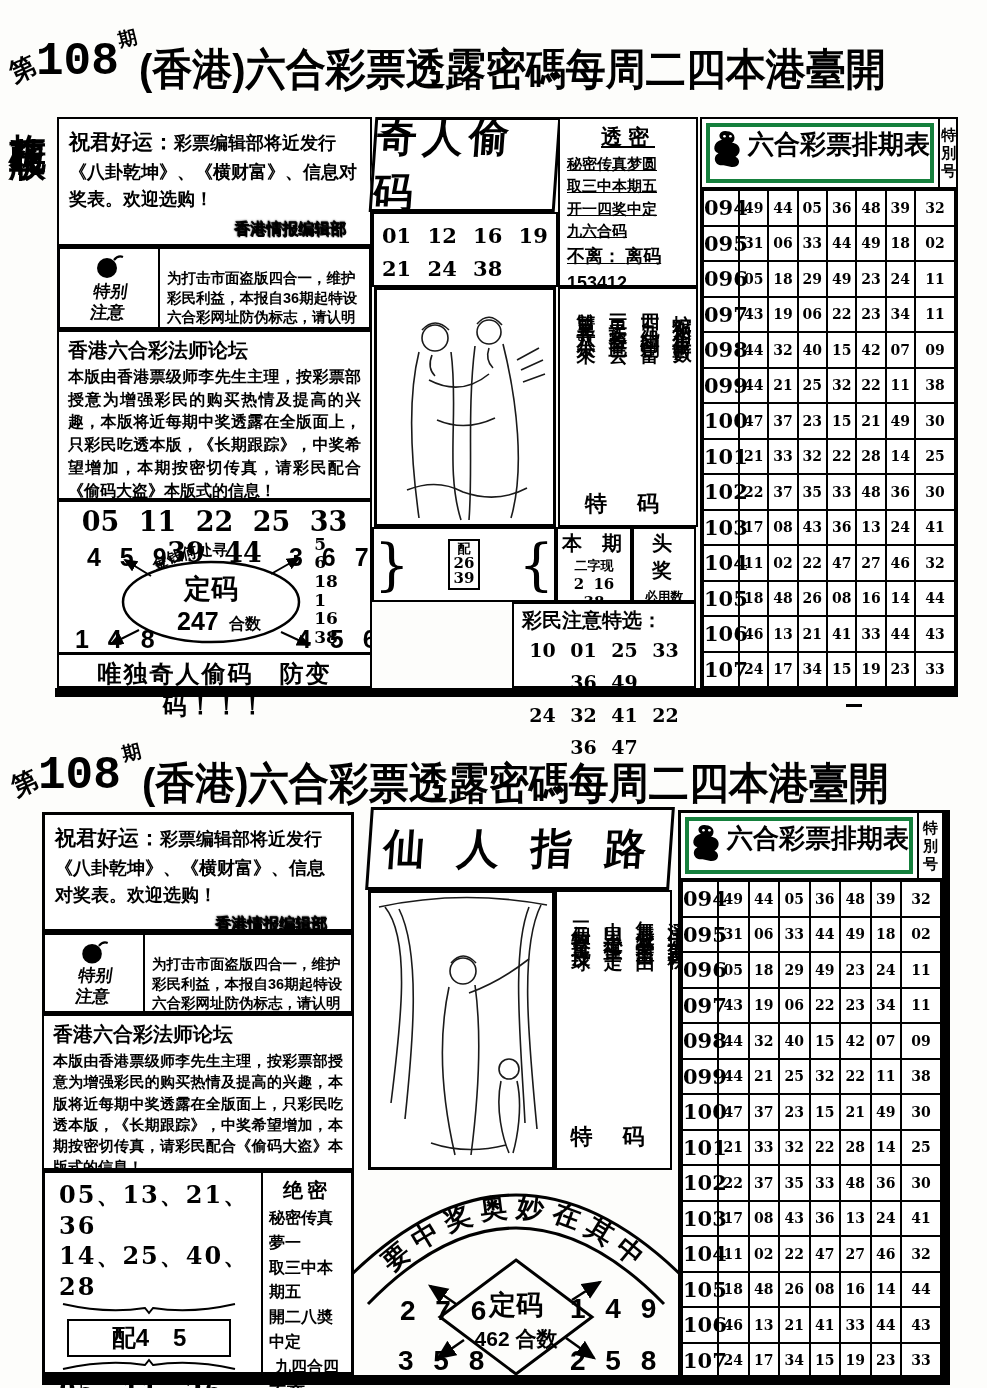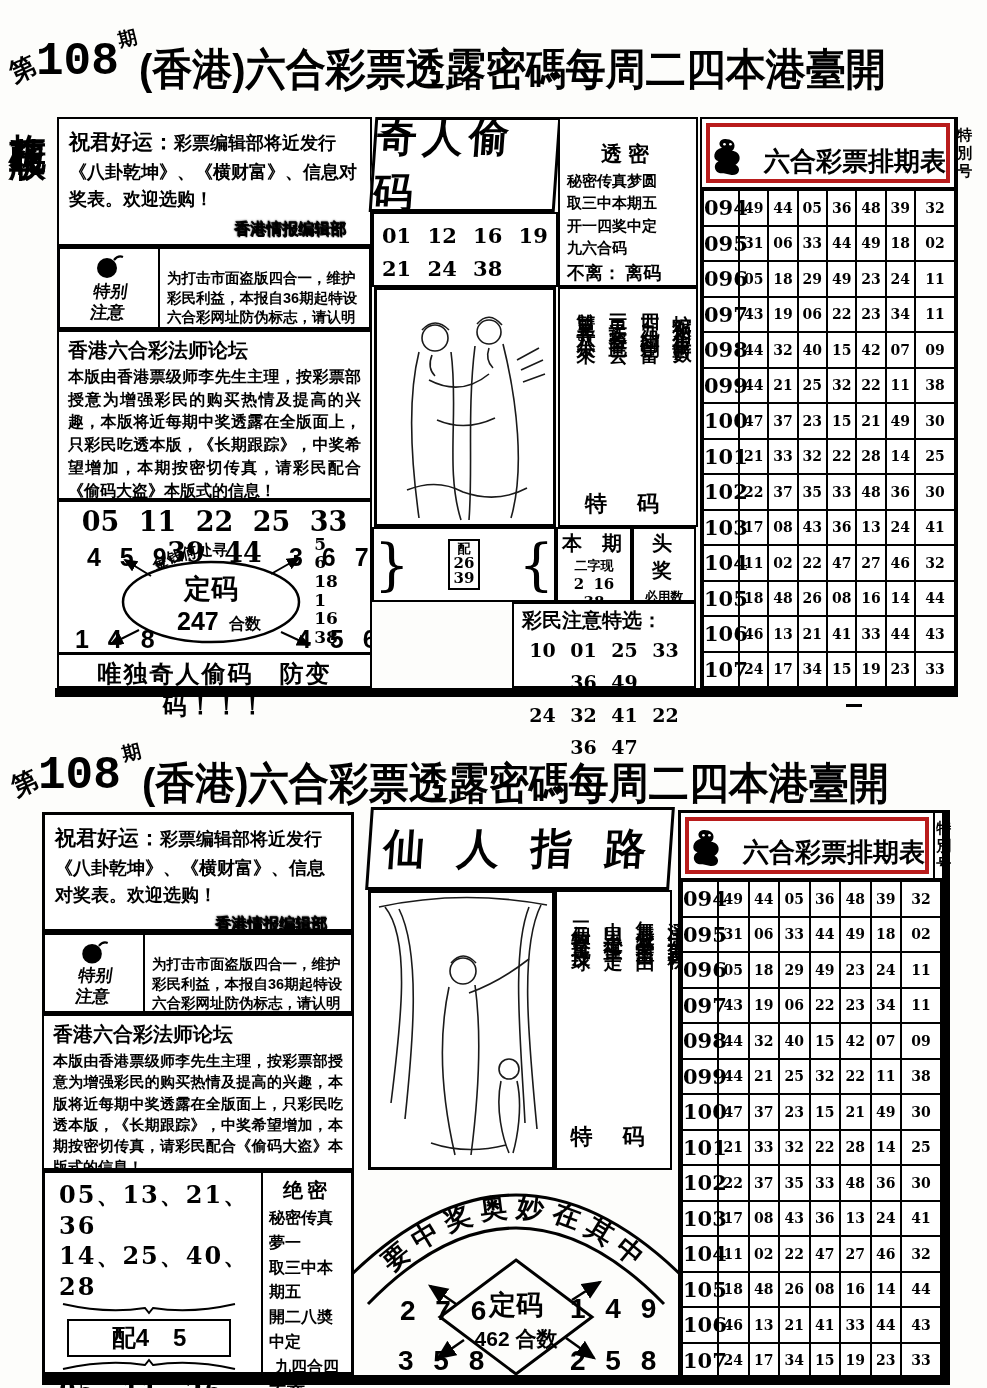--- a/index.html
+++ b/index.html
@@ -27,21 +27,21 @@
   .notice-zb{text-align:right;padding-right:24px;font-size:15px;}
   .notice-signs{display:flex;justify-content:space-between;font-size:15px;margin-top:2px;}
   .forum{padding:5px 9px;}
   .forum-title{font-size:20px;font-weight:900;}
   .forum-body{font-size:16px;font-weight:600;line-height:1.42;text-align:justify;margin-top:2px;}
   .numrow{font-size:27px;font-weight:600;word-spacing:10px;text-align:center;}
   .footer-slogan{font-size:24px;font-weight:900;text-align:center;letter-spacing:2px;}
   
   .callig{font-weight:900;transform:skewX(-4deg);}
   .qiren-nums{font-size:21px;font-weight:600;word-spacing:9px;padding:6px 8px;line-height:1.55;}
-  .toumi{padding:19px 7px;font-size:15px;font-weight:bold;line-height:1.5;}
+  .toumi{padding:2px 7px;font-size:15px;font-weight:bold;line-height:1.5;text-decoration:underline;}
   .toumi-title{text-align:center;font-size:21px;font-weight:900;letter-spacing:6px;}
   .toumi-big{font-size:18px;font-weight:900;}
   .toumi-tail{text-align:right;padding-right:6px;font-size:16px;}
   .vpoem{writing-mode:vertical-rl;text-orientation:upright;font-family:"DejaVu Serif",serif;
          font-size:19px;font-weight:600;letter-spacing:5px;}
   .vpoem > div{margin:0 6px;}
   .teama{font-size:22px;font-weight:900;letter-spacing:12px;text-align:center;}
   
   .pairgrp{display:flex;align-items:center;justify-content:center;padding:2px 2px;}
   .pair-col{font-size:17px;font-weight:600;font-family:"DejaVu Serif",serif;line-height:1.1;display:flex;flex-direction:column;justify-content:space-between;height:60px;}
@@ -53,21 +53,21 @@
   .mini-sub{font-size:13px;font-weight:bold;text-align:center;}
   .mini-num{font-size:15px;font-weight:600;font-family:"DejaVu Serif",serif;text-align:center;word-spacing:4px;}
   .poembox{padding:3px 8px;}
   .poem-title{font-size:19px;font-weight:900;}
   .poem-line{font-size:16.5px;font-weight:600;line-height:1.6;}
   .texuan-num{font-size:19px;font-weight:600;font-family:"DejaVu Serif",serif;word-spacing:8px;text-align:center;line-height:1.7;}
   
   .sched-wrap{background:#fff;border:2px solid #000;box-sizing:border-box;display:flex;flex-direction:column;}
   .sched-wrap.heavy{border:3px solid #000;border-right:8px solid #000;}
   .sched-head{display:flex;height:70px;border-bottom:2px solid #000;}
-  .sched-titlebox{flex:1;margin:4px;border:4px solid #b91c1c;display:flex;align-items:flex-end;justify-content:center;gap:20px;}
+  .sched-titlebox{flex:1;margin:4px;border:4px solid #15803d;display:flex;align-items:flex-start;justify-content:center;gap:4px;}
   .sched-title{font-size:26px;font-weight:900;white-space:nowrap;}
   .sched-spec{width:50px;border-left:2px solid #000;display:flex;align-items:center;justify-content:center;}
   .sched-spec-inner{width:1.15em;word-break:break-all;font-size:15px;font-weight:900;line-height:1.2;text-align:center;}
   table.sched{border-collapse:collapse;table-layout:fixed;width:100%;flex:1;}
   table.sched td{border:2px solid #000;text-align:center;padding:0;height:33.5px;font-family:"DejaVu Serif",serif;}
   td.pcol{font-size:21px;font-weight:600;}
   td.ncol{font-size:14px;font-weight:600;}
   td.scol{font-size:14px;font-weight:600;}
   
   .bnum{font-size:24px;font-weight:600;font-family:"DejaVu Serif",serif;letter-spacing:2px;}

